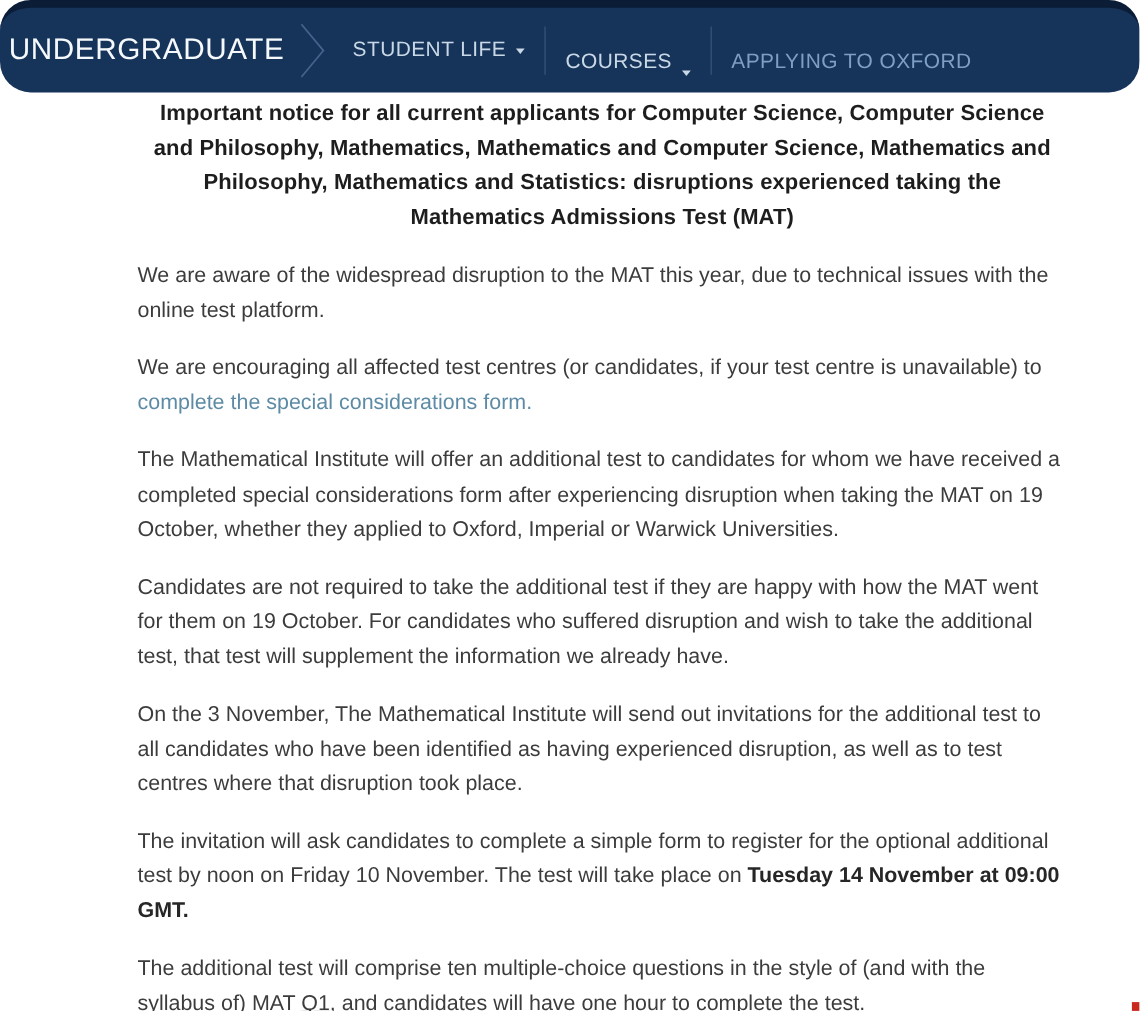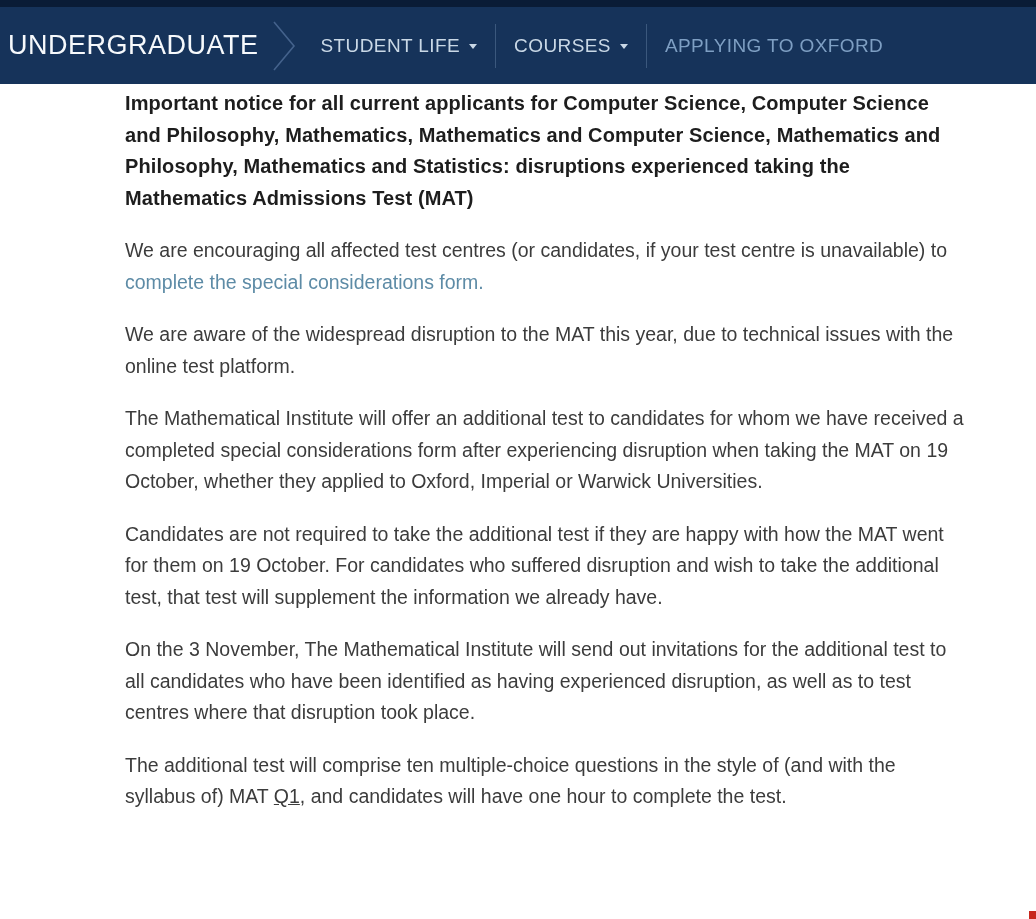--- a/index.html
+++ b/index.html
@@ -16,20 +16,21 @@
     position: relative;
     width: 100%;
     height: 84px;
     background: #16335a;
     border-top: 7px solid #0a1c36;
     box-sizing: border-box;
     display: flex;
     align-items: center;
     overflow: hidden;
     white-space: nowrap;
+    border-radius: 28px;
   }
   .brand {
     color: #f6f9fc;
     font-size: 27px;
     font-weight: 500;
     letter-spacing: 0.5px;
     padding: 0 12px 0 8px;
     flex: 0 0 auto;
     cursor: pointer;
   }
@@ -51,21 +52,21 @@
     display: flex;
     align-items: center;
     height: 44px;
     padding: 0 18px;
     color: #c9d8e6;
     font-size: 19px;
     letter-spacing: 0.4px;
     cursor: pointer;
     flex: 0 0 auto;
   }
-  .nav-item + .nav-item { border-left: 1px solid rgba(145, 175, 210, 0.30); }
+  .nav-item + .nav-item { border-left: 1px solid rgba(145, 175, 210, 0.30); align-items: flex-end; }
   .nav-item.active { color: #7e9fc3; }
   .caret {
     display: inline-block;
     margin-left: 9px;
     width: 0; height: 0;
     border-left: 4.5px solid transparent;
     border-right: 4.5px solid transparent;
     border-top: 5.5px solid currentColor;
     position: relative;
     top: 1px;
@@ -76,20 +77,21 @@
     padding: 4px 66px 0 125px;
     box-sizing: border-box;
   }
   .article h1 {
     font-size: 20px;
     line-height: 31.5px;
     color: #1d1d1d;
     font-weight: bold;
     margin: 0 0 21px 0;
     letter-spacing: 0.1px;
+    text-align: center;
   }
   .article p {
     font-size: 19.5px;
     line-height: 31.5px;
     color: #3c3c3c;
     margin: 0 0 21px 0;
   }
   .article a {
     color: #5d8ba6;
     text-decoration: none;
@@ -125,22 +127,23 @@
       </li>
       <li class="nav-item active">
         <span>APPLYING TO OXFORD</span>
       </li>
     </ul>
 </header>
 
 <main class="main">
   <article class="article">
       <h1><span>Important notice for all current applicants for Computer Science, Computer Science and Philosophy, Mathematics, Mathematics and Computer Science, Mathematics and Philosophy, Mathematics and Statistics: disruptions experienced taking the Mathematics Admissions Test (MAT)</span></h1>
+      <p><span>We are aware of the widespread disruption to the MAT this year, due to technical issues with the online test platform.</span></p>
       <p><span>We are encouraging all affected test centres (or candidates, if your test centre is unavailable) to </span><a>complete the special considerations form.</a></p>
-      <p><span>We are aware of the widespread disruption to the MAT this year, due to technical issues with the online test platform.</span></p>
       <p><span>The Mathematical Institute will offer an additional test to candidates for whom we have received a completed special considerations form after experiencing disruption when taking the MAT on 19 October, whether they applied to Oxford, Imperial or Warwick Universities.</span></p>
       <p><span>Candidates are not required to take the additional test if they are happy with how the MAT went for them on 19 October. For candidates who suffered disruption and wish to take the additional test, that test will supplement the information we already have.</span></p>
       <p><span>On the 3 November, The Mathematical Institute will send out invitations for the additional test to all candidates who have been identified as having experienced disruption, as well as to test centres where that disruption took place.</span></p>
+      <p><span>The invitation will ask candidates to complete a simple form to register for the optional additional test by noon on Friday 10 November. The test will take place on </span><strong>Tuesday 14 November at 09:00 GMT.</strong></p>
       <p><span>The additional test will comprise ten multiple-choice questions in the style of (and with the syllabus of) MAT </span><span class="u">Q1</span><span>, and candidates will have one hour to complete the test.</span></p>
     </article>
 </main>
 
 <div class="corner-marker"></div>
 
 </body></html>

